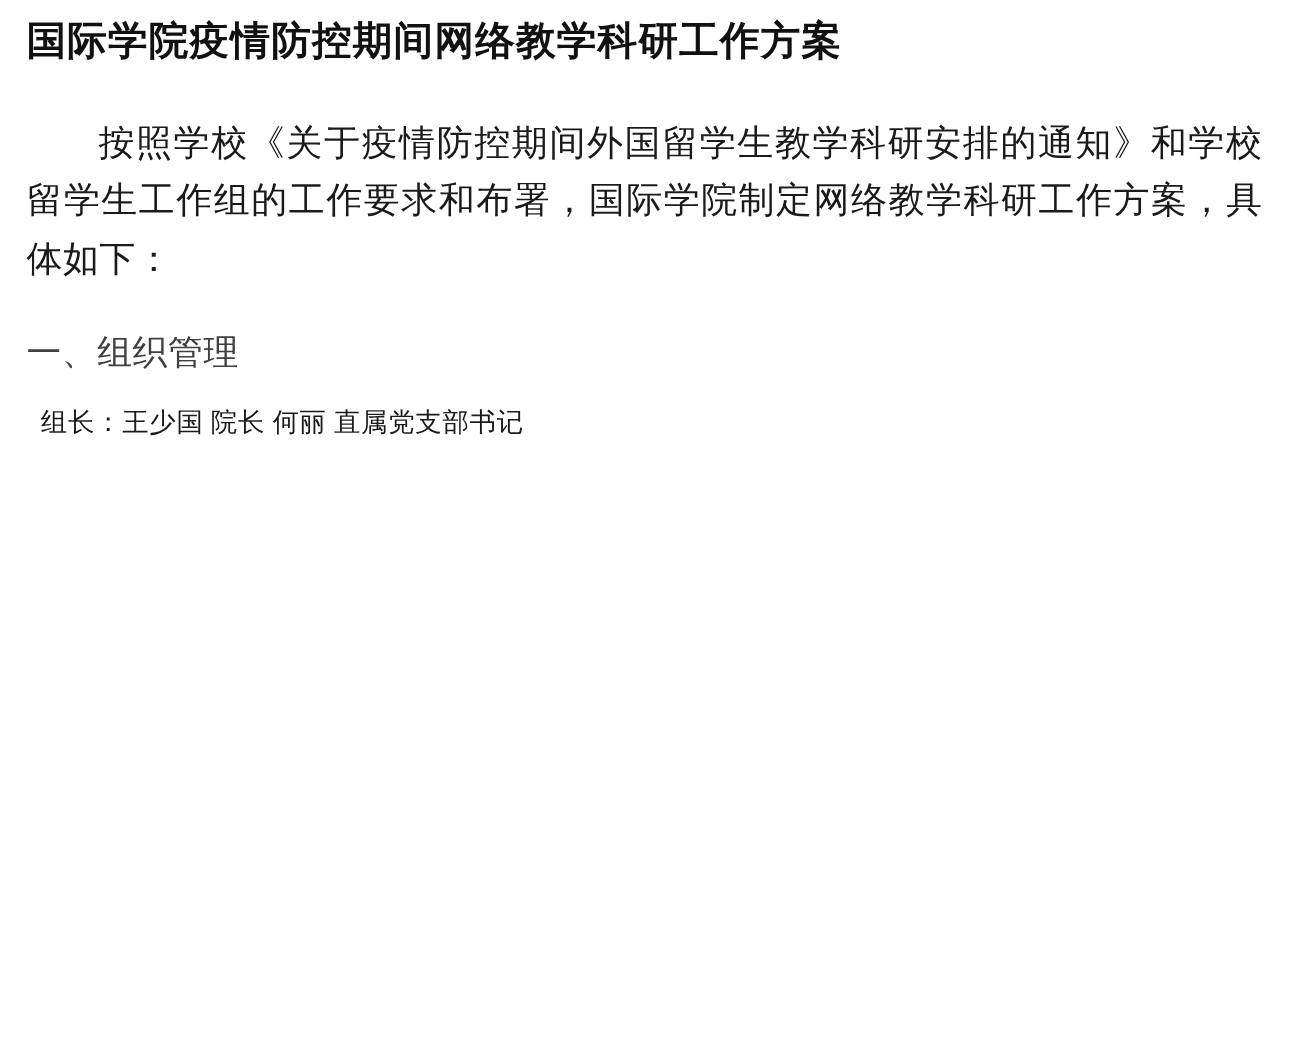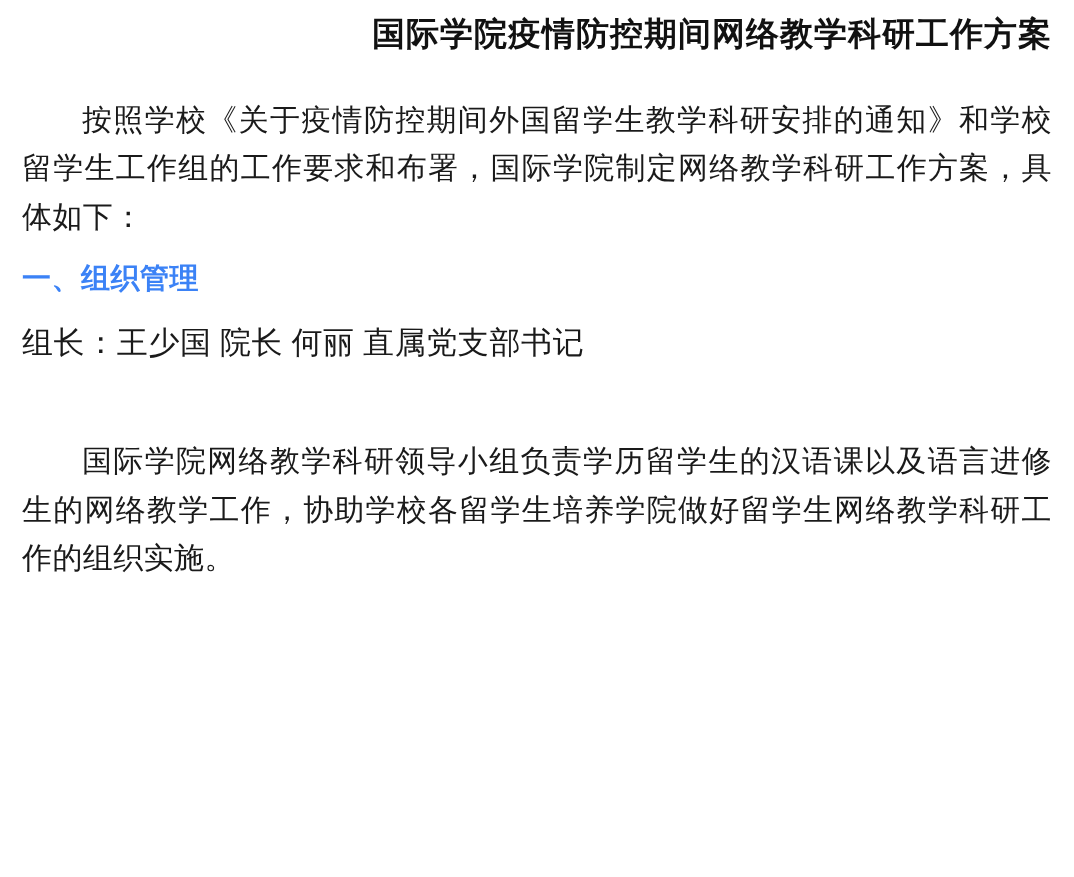--- a/index.html
+++ b/index.html
@@ -19,54 +19,53 @@
     height: 877px;
     box-sizing: border-box;
     padding: 0 22px 0 22px;
     position: relative;
   }
   .doc-title {
     font-family: "Liberation Sans", "DejaVu Sans", sans-serif;
     font-weight: bold;
     font-size: 33px;
     line-height: 1.2;
-    text-align: right;
+    text-align: left;
     letter-spacing: 1px;
     margin: 14px 0 0 0;
     color: #111111;
   }
   .body-block {
     margin-top: 42px;
   }
   p.para {
     font-size: 30px;
     line-height: 1.62;
     margin: 0 0 4px 0;
     text-align: justify;
     text-justify: inter-ideograph;
     letter-spacing: 0.4px;
     color: #1a1a1a;
   }
   p.indent {
     text-indent: 2em;
-    margin-top: 17px;
   }
   h2.section-heading {
     font-family: "Liberation Sans", "DejaVu Sans", sans-serif;
-    font-weight: bold;
+    font-weight: normal;
     font-size: 29px;
     line-height: 1.6;
-    margin: 14px 0 2px 0;
+    margin: 30px 0 2px 0;
     letter-spacing: 0.5px;
-    color: #3b82f6;
+    color: #404040;
   }
   p.roster {
-    font-size: 31px;
+    font-size: 22px;
     line-height: 1.62;
-    margin: 0 0 2px 0;
+    margin: 0 0 2px 12px;
     letter-spacing: 0.6px;
     color: #1a1a1a;
   }
   .spacer-sm { height: 14px; }
   .spacer-md { height: 22px; }
 </style>
 </head>
 <body>
 
 <div class="page">
@@ -85,16 +84,15 @@
     <p class="roster">组长：王少国  院长  何丽  直属党支部书记</p>
 
     <div class="spacer-sm"></div>
 
 
     <div class="spacer-sm"></div>
 
 
     <div class="spacer-md"></div>
 
-    <p class="para indent">国际学院网络教学科研领导小组负责学历留学生的汉语课以及语言进修生的网络教学工作，协助学校各留学生培养学院做好留学生网络教学科研工作的组织实施。</p>
 
   </div>
 </div>
 
 </body></html>

